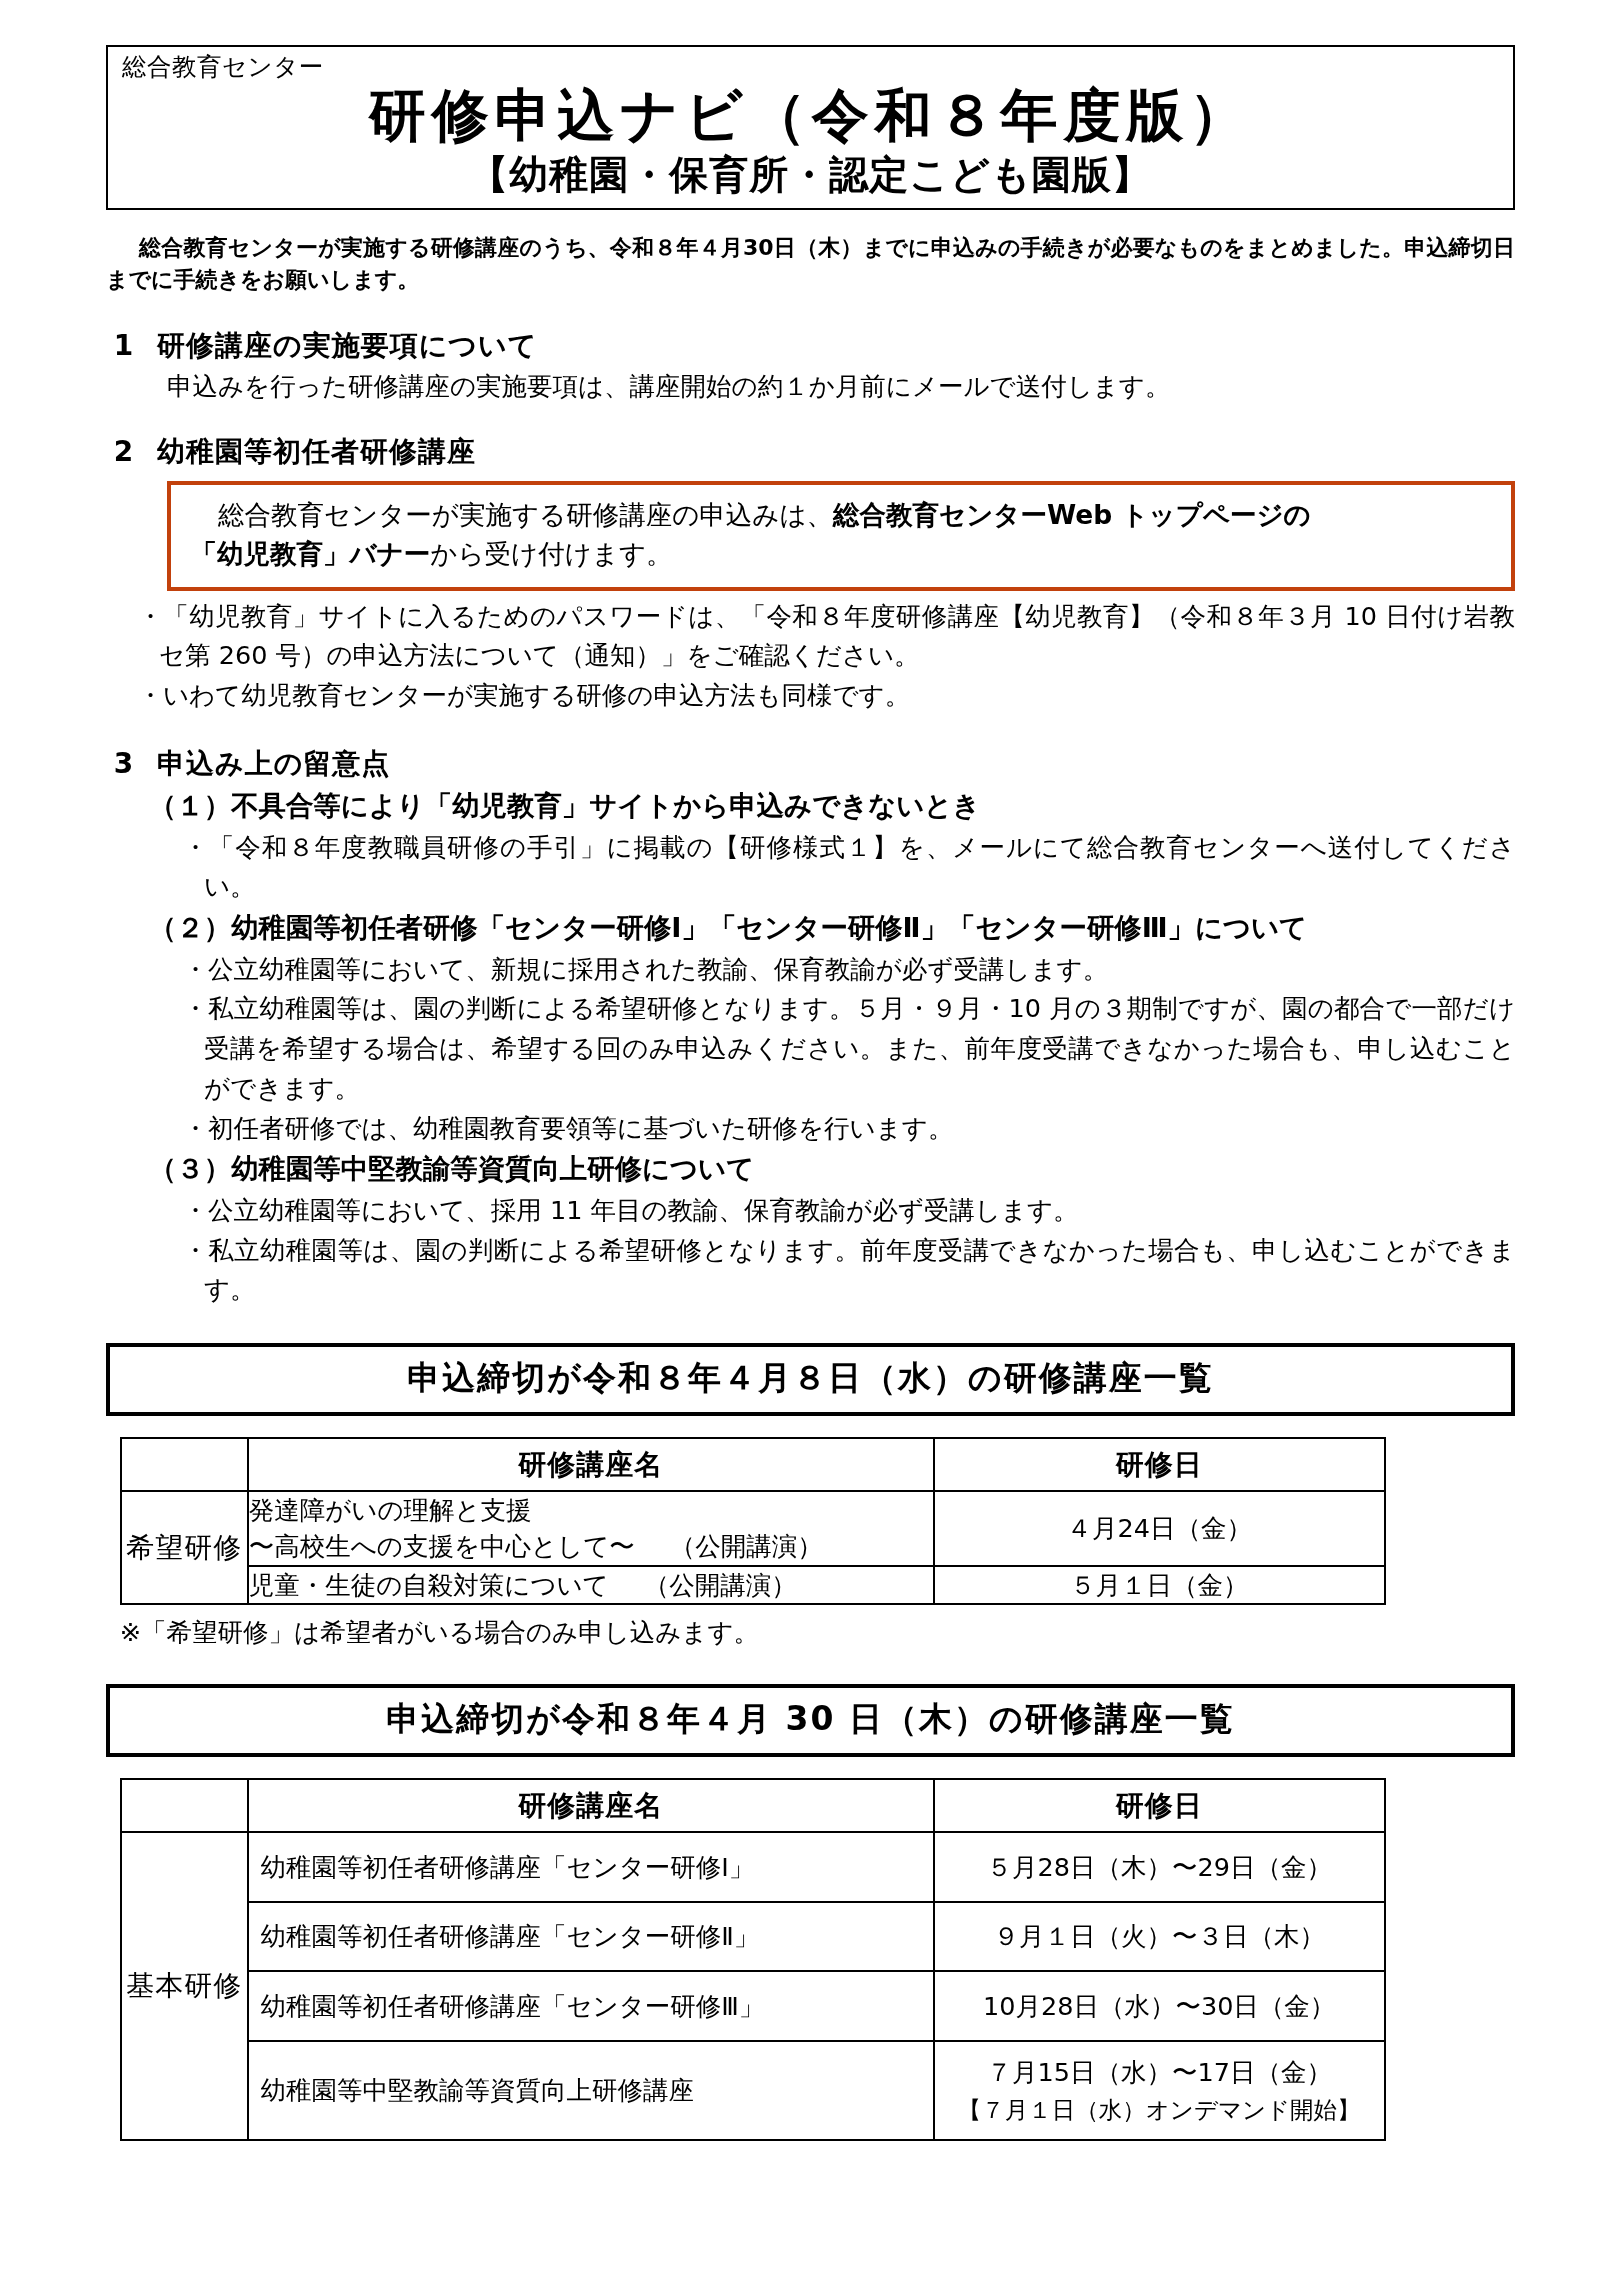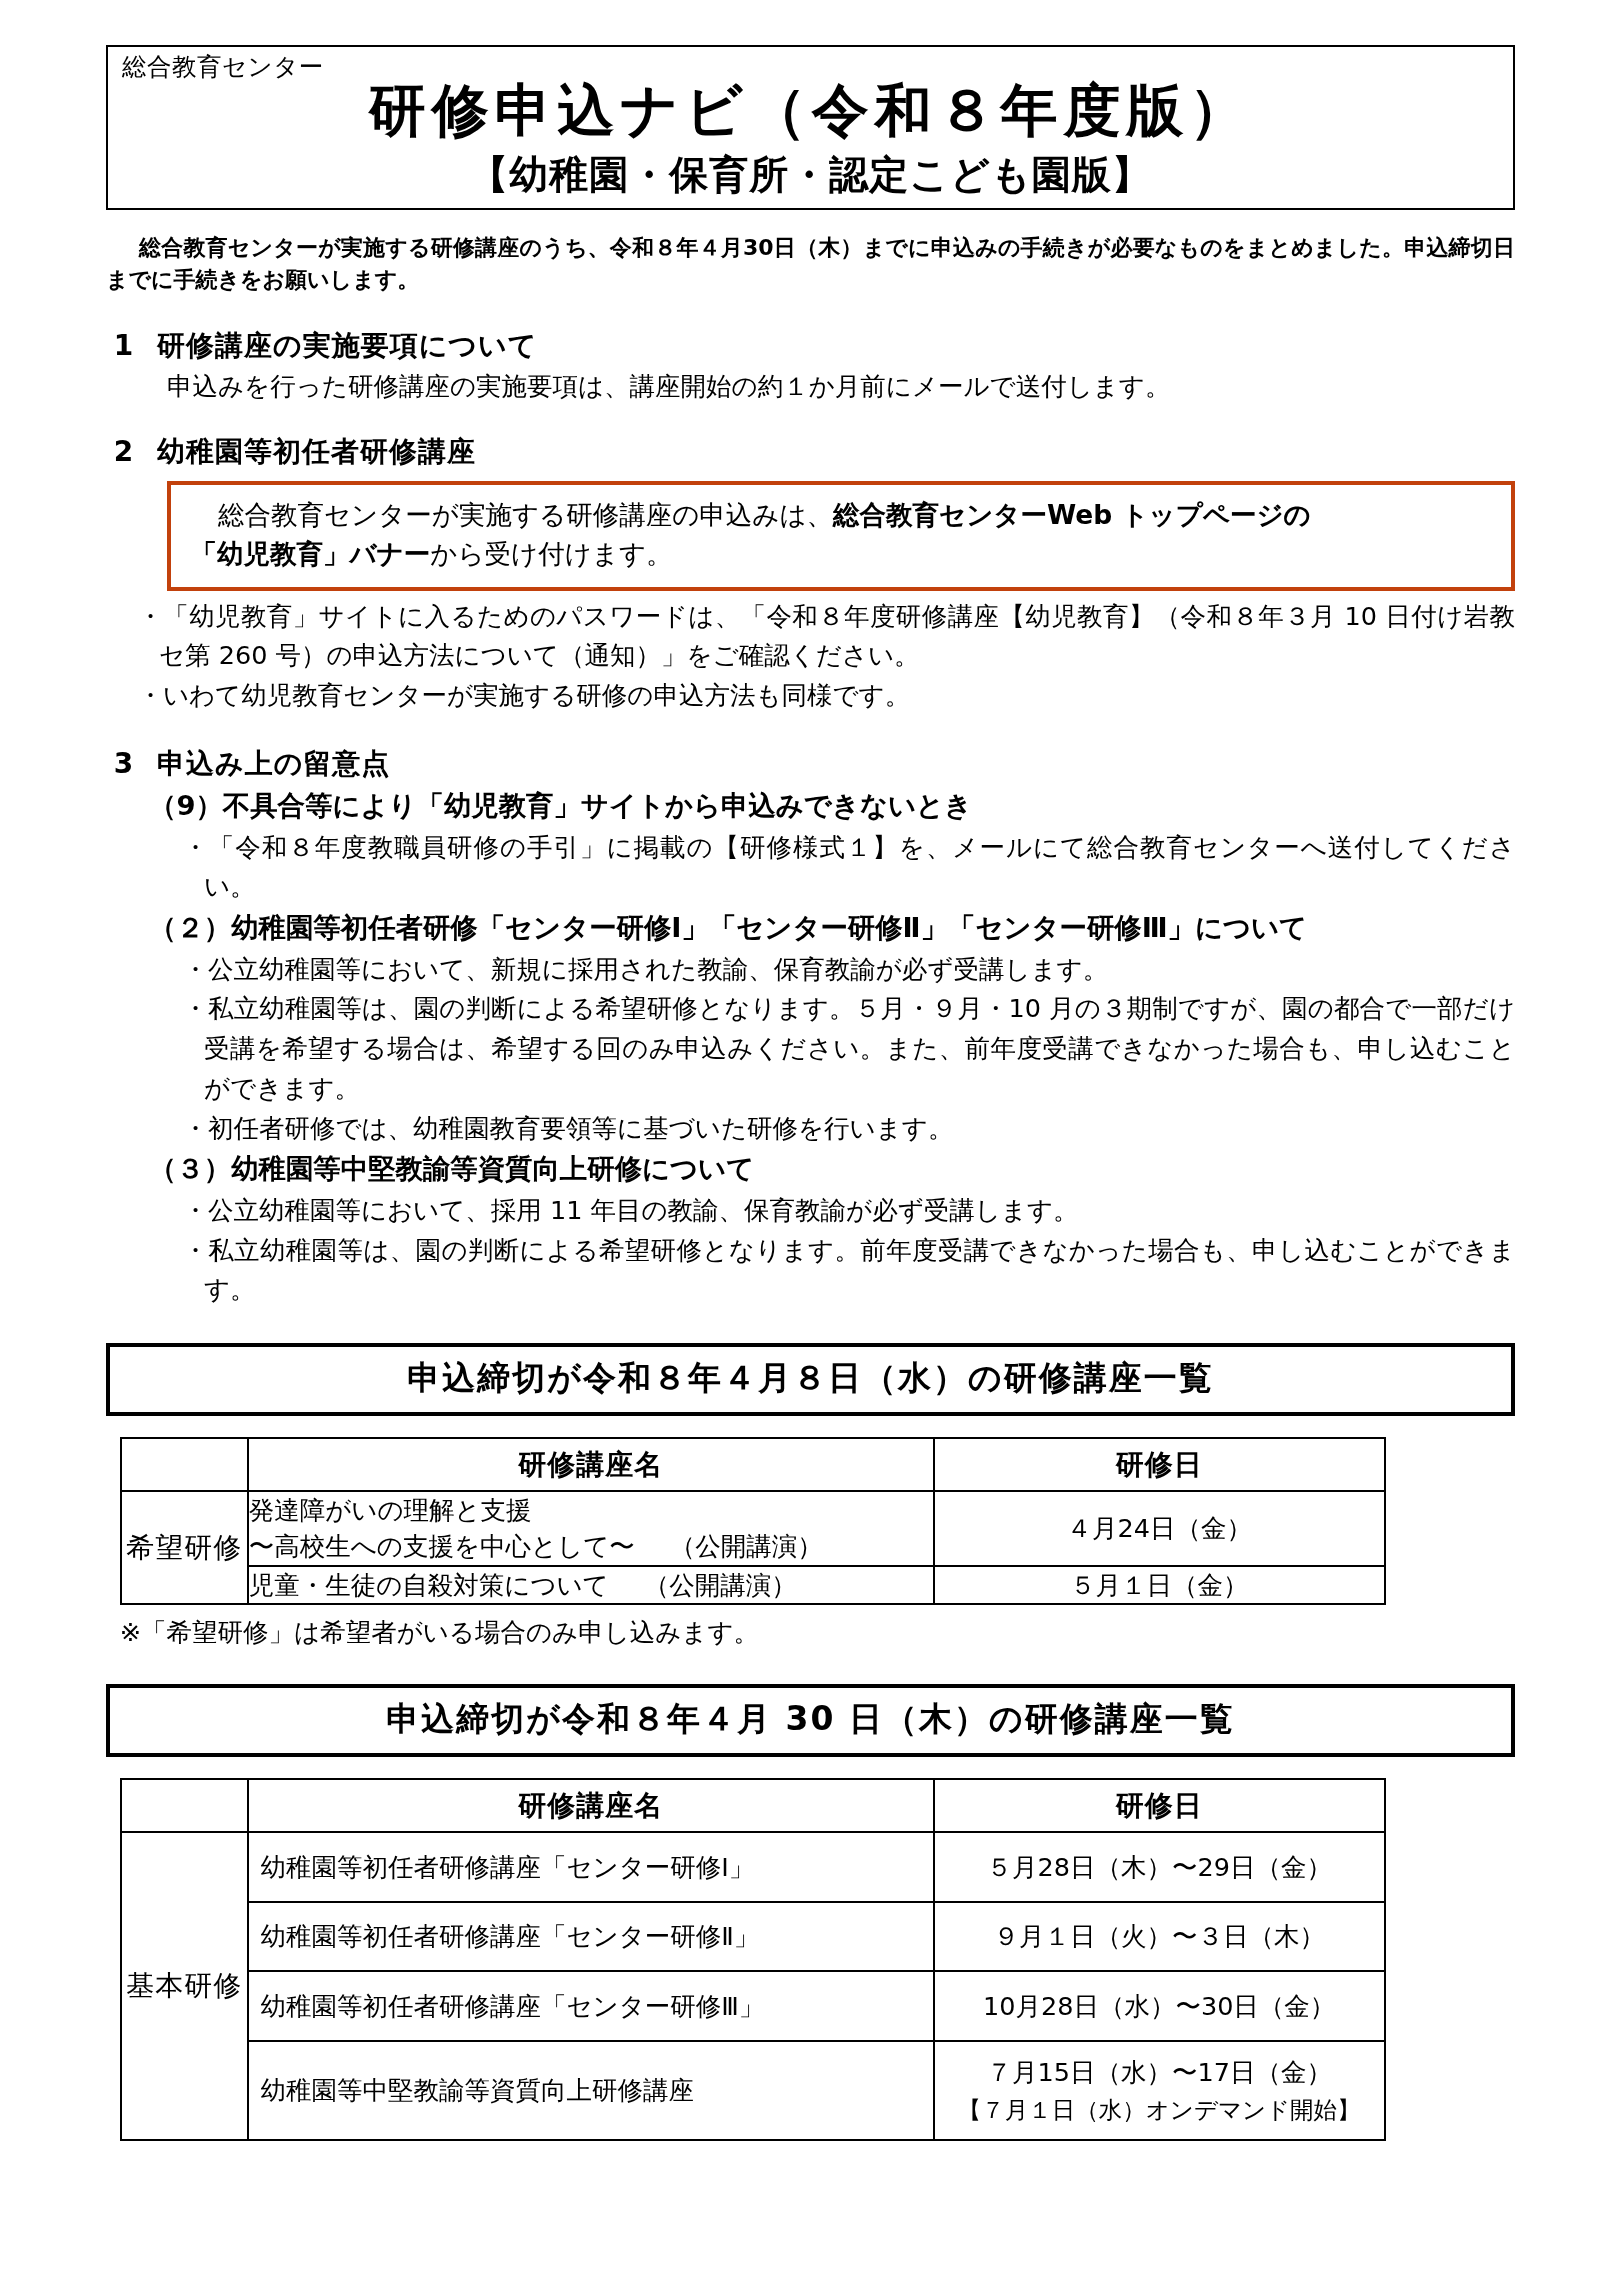--- a/index.html
+++ b/index.html
@@ -37,21 +37,21 @@
     letter-spacing: 0.5px;
     font-weight: normal;
   }
   .title-main {
     text-align: center;
     font-size: 57px;
     font-weight: bold;
     line-height: 1.18;
     letter-spacing: 5.9px;
     margin-top: 2px;
-    font-family: Liberation Mono, monospace;
+    font-family: Liberation Sans, sans-serif;
   }
   .title-sub {
     text-align: center;
     font-size: 39px;
     font-weight: bold;
     line-height: 1.2;
     letter-spacing: 1px;
     margin-top: 2px;
   }
 
@@ -241,21 +241,21 @@
     <p class="bul">・「幼児教育」サイトに入るためのパスワードは、「令和８年度研修講座【幼児教育】（令和８年３月 10 日付け岩教セ第 260 号）の申込方法について（通知）」をご確認ください。</p>
     <p class="bul">・いわて幼児教育センターが実施する研修の申込方法も同様です。</p>
   </div>
 
   <div class="sec" style="margin-top:29px;">
     <div class="sec-head">
       <span class="num">3</span><span>申込み上の留意点</span>
     </div>
 
     <div>
-      <div class="sub-head">（9）不具合等により「幼児教育」サイトから申込みできないとき</div>
+      <div class="sub-head">（１）不具合等により「幼児教育」サイトから申込みできないとき</div>
       <p class="sub-bul">・「令和８年度教職員研修の手引」に掲載の【研修様式１】を、メールにて総合教育センターへ送付してください。</p>
     </div>
 
     <div>
       <div class="sub-head">（２）幼稚園等初任者研修「センター研修Ⅰ」「センター研修Ⅱ」「センター研修Ⅲ」について</div>
       <p class="sub-bul">・公立幼稚園等において、新規に採用された教諭、保育教諭が必ず受講します。</p>
       <p class="sub-bul">・私立幼稚園等は、園の判断による希望研修となります。５月・９月・10 月の３期制ですが、園の都合で一部だけ受講を希望する場合は、希望する回のみ申込みください。また、前年度受講できなかった場合も、申し込むことができます。</p>
       <p class="sub-bul">・初任者研修では、幼稚園教育要領等に基づいた研修を行います。</p>
     </div>
 

